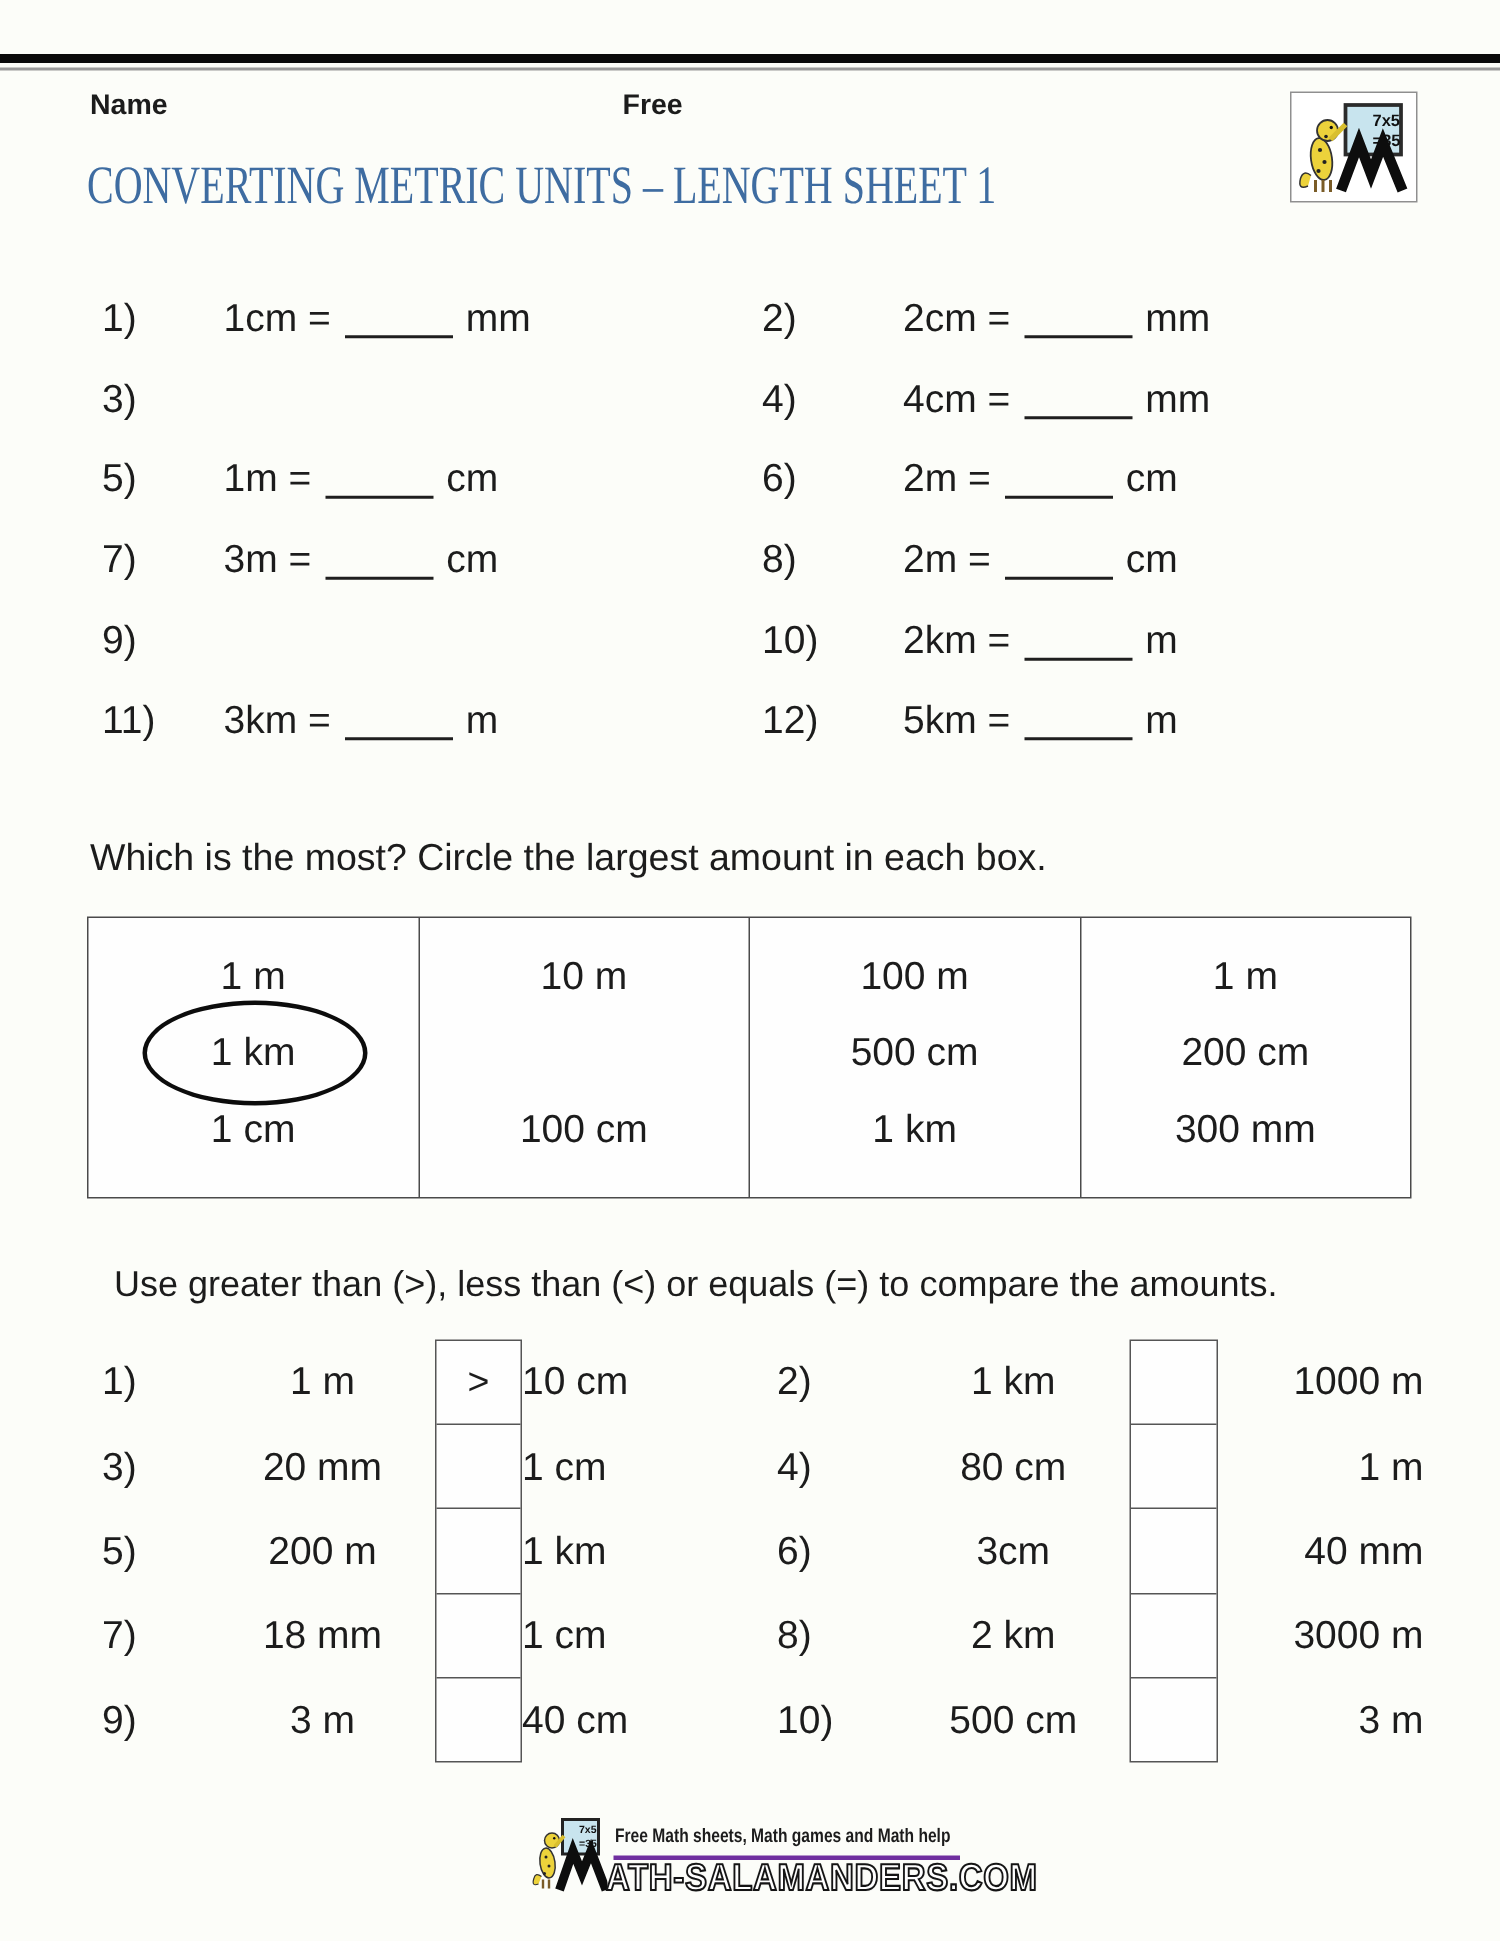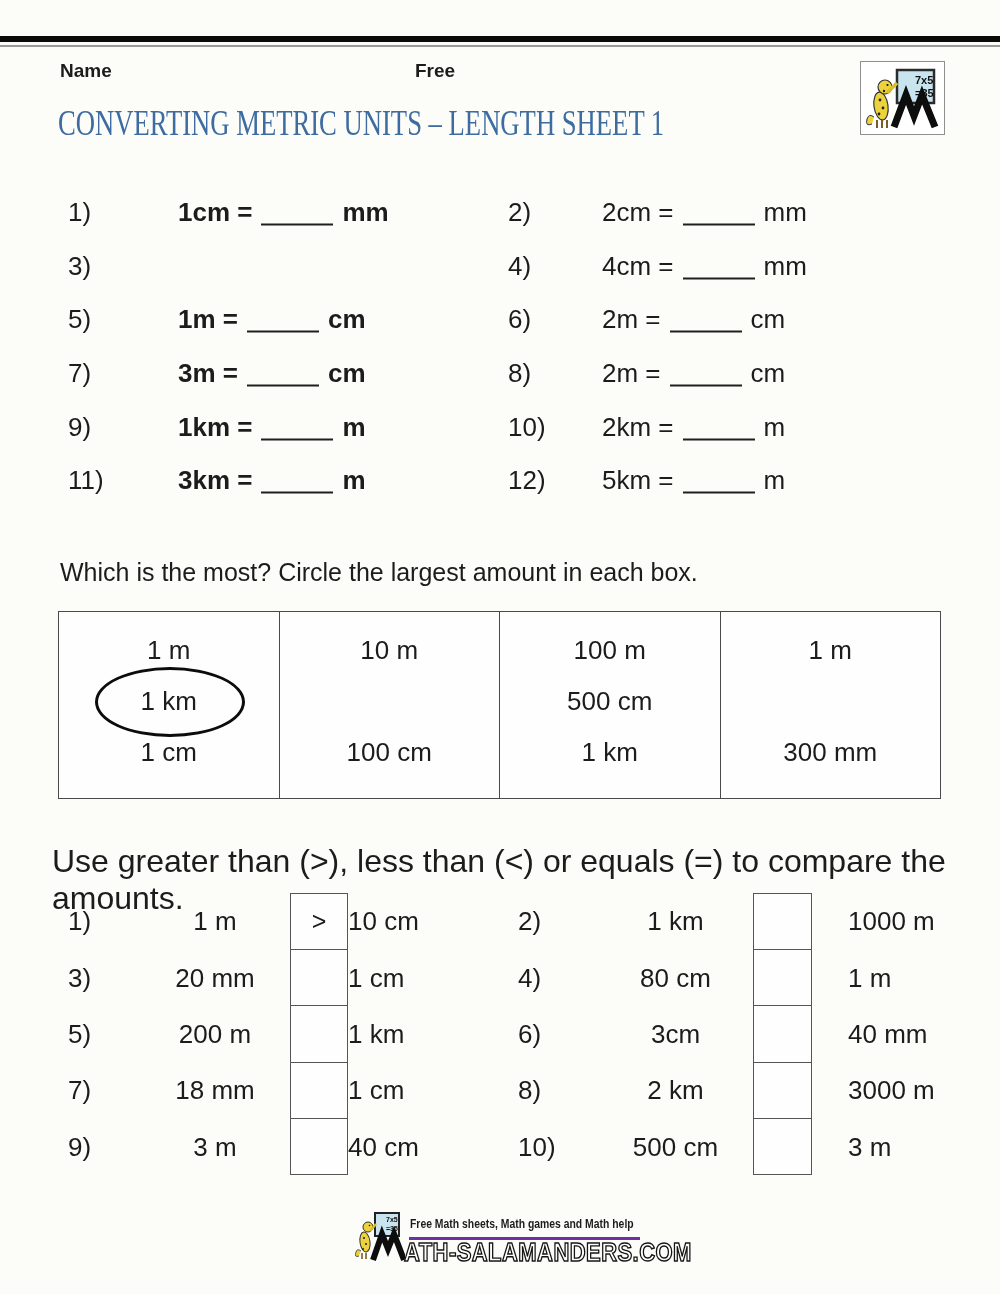--- a/index.html
+++ b/index.html
@@ -17,48 +17,48 @@
 
   .title{position:absolute;left:58px;top:102px;font-family:"Liberation Serif",serif;
          font-size:36px;font-weight:500;color:#3e6ca1;white-space:nowrap;
          transform:scaleX(0.74);transform-origin:left top;}
 
   
   .sec1{position:absolute;left:0;top:185px;width:1000px;}
   .crow{position:relative;height:53.7px;font-size:26px;}
   .crow span.abs{position:absolute;top:50%;transform:translateY(-50%);white-space:nowrap;}
   .cnum{left:68px;}
-  .cexp1{left:178px;font-weight:bold;}
+  .cexp1{left:149px;}
   .cnum2{left:508px;}
   .cexp2{left:602px;}
   .blank{display:inline-block;width:72px;height:6px;border-bottom:2.5px solid #1f1f1f;
          margin:0 9px;vertical-align:-5px;}
 
   
   .instr1{position:absolute;left:60px;top:558px;font-size:25px;}
   .most-table{position:absolute;left:58px;top:611px;width:883px;height:188px;
               border:1.6px solid #4a4a4a;display:flex;box-sizing:border-box;background:#fefefe;}
   .most-col{flex:1;display:flex;flex-direction:column;justify-content:space-between;
             padding:13px 0 21px;text-align:center;font-size:26px;border-left:1.6px solid #4a4a4a;}
   .most-col:first-child{border-left:none;}
   .most-cell{height:50px;display:flex;align-items:center;justify-content:center;}
   .ellipse{position:absolute;left:95px;top:667px;width:144px;height:64px;
            border:3px solid #0c0c0c;border-radius:50%;}
 
   
-  .instr2{position:absolute;left:52px;top:843px;font-size:32px;}
+  .instr2{position:absolute;left:76px;top:843px;font-size:24px;}
   .cmp{position:absolute;left:0;top:893px;width:1000px;}
   .cmp-row{position:relative;height:56.4px;font-size:26px;}
   .cmp-row span{position:absolute;top:50%;transform:translateY(-50%);white-space:nowrap;}
   .q-num{left:68px;}
   .q-a{left:150px;width:130px;text-align:center;}
   .q-b{left:348px;width:162px;text-align:left;}
   .q-num2{left:518px;}
   .q-a2{left:598px;width:155px;text-align:center;}
-  .q-b2{left:848px;width:133px;text-align:left;}
+  .q-b2{left:816px;width:133px;text-align:right;}
 
   .box-col{position:absolute;top:893px;width:58px;height:282px;border:1.4px solid #555;
            box-sizing:border-box;display:flex;flex-direction:column;background:#fefefe;}
   .box-col.left{left:290px;}
   .box-col.right{left:753px;width:59px;}
   .box-cell{flex:1;border-top:1.4px solid #555;display:flex;align-items:center;
             justify-content:center;font-size:25px;}
   .box-cell:first-child{border-top:none;}
 
   
@@ -122,21 +122,20 @@
       <span class="abs cexp2"><span>2m =</span><span class="blank"></span><span>cm</span></span>
     </div>
     <div class="crow">
       <span class="abs cnum">7)</span>
       <span class="abs cexp1"><span>3m =</span><span class="blank"></span><span>cm</span></span>
       <span class="abs cnum2">8)</span>
       <span class="abs cexp2"><span>2m =</span><span class="blank"></span><span>cm</span></span>
     </div>
     <div class="crow">
       <span class="abs cnum">9)</span>
-      <span class="abs cexp1"><span>1km =</span><span class="blank"></span><span>m</span></span>
       <span class="abs cnum2">10)</span>
       <span class="abs cexp2"><span>2km =</span><span class="blank"></span><span>m</span></span>
     </div>
     <div class="crow">
       <span class="abs cnum">11)</span>
       <span class="abs cexp1"><span>3km =</span><span class="blank"></span><span>m</span></span>
       <span class="abs cnum2">12)</span>
       <span class="abs cexp2"><span>5km =</span><span class="blank"></span><span>m</span></span>
     </div>
   </div>
@@ -152,20 +151,21 @@
       <div class="most-cell">10 m</div>
       <div class="most-cell">100 cm</div>
     </div>
     <div class="most-col">
       <div class="most-cell">100 m</div>
       <div class="most-cell">500 cm</div>
       <div class="most-cell">1 km</div>
     </div>
     <div class="most-col">
       <div class="most-cell">1 m</div>
+      <div class="most-cell">200 cm</div>
       <div class="most-cell">300 mm</div>
     </div>
   </div>
   <div class="ellipse"></div>
 
   <div class="instr2">Use greater than (&gt;), less than (&lt;) or equals (=) to compare the amounts.</div>
 
   <div class="cmp">
     <div class="cmp-row">
       <span class="q-num">1)</span>

